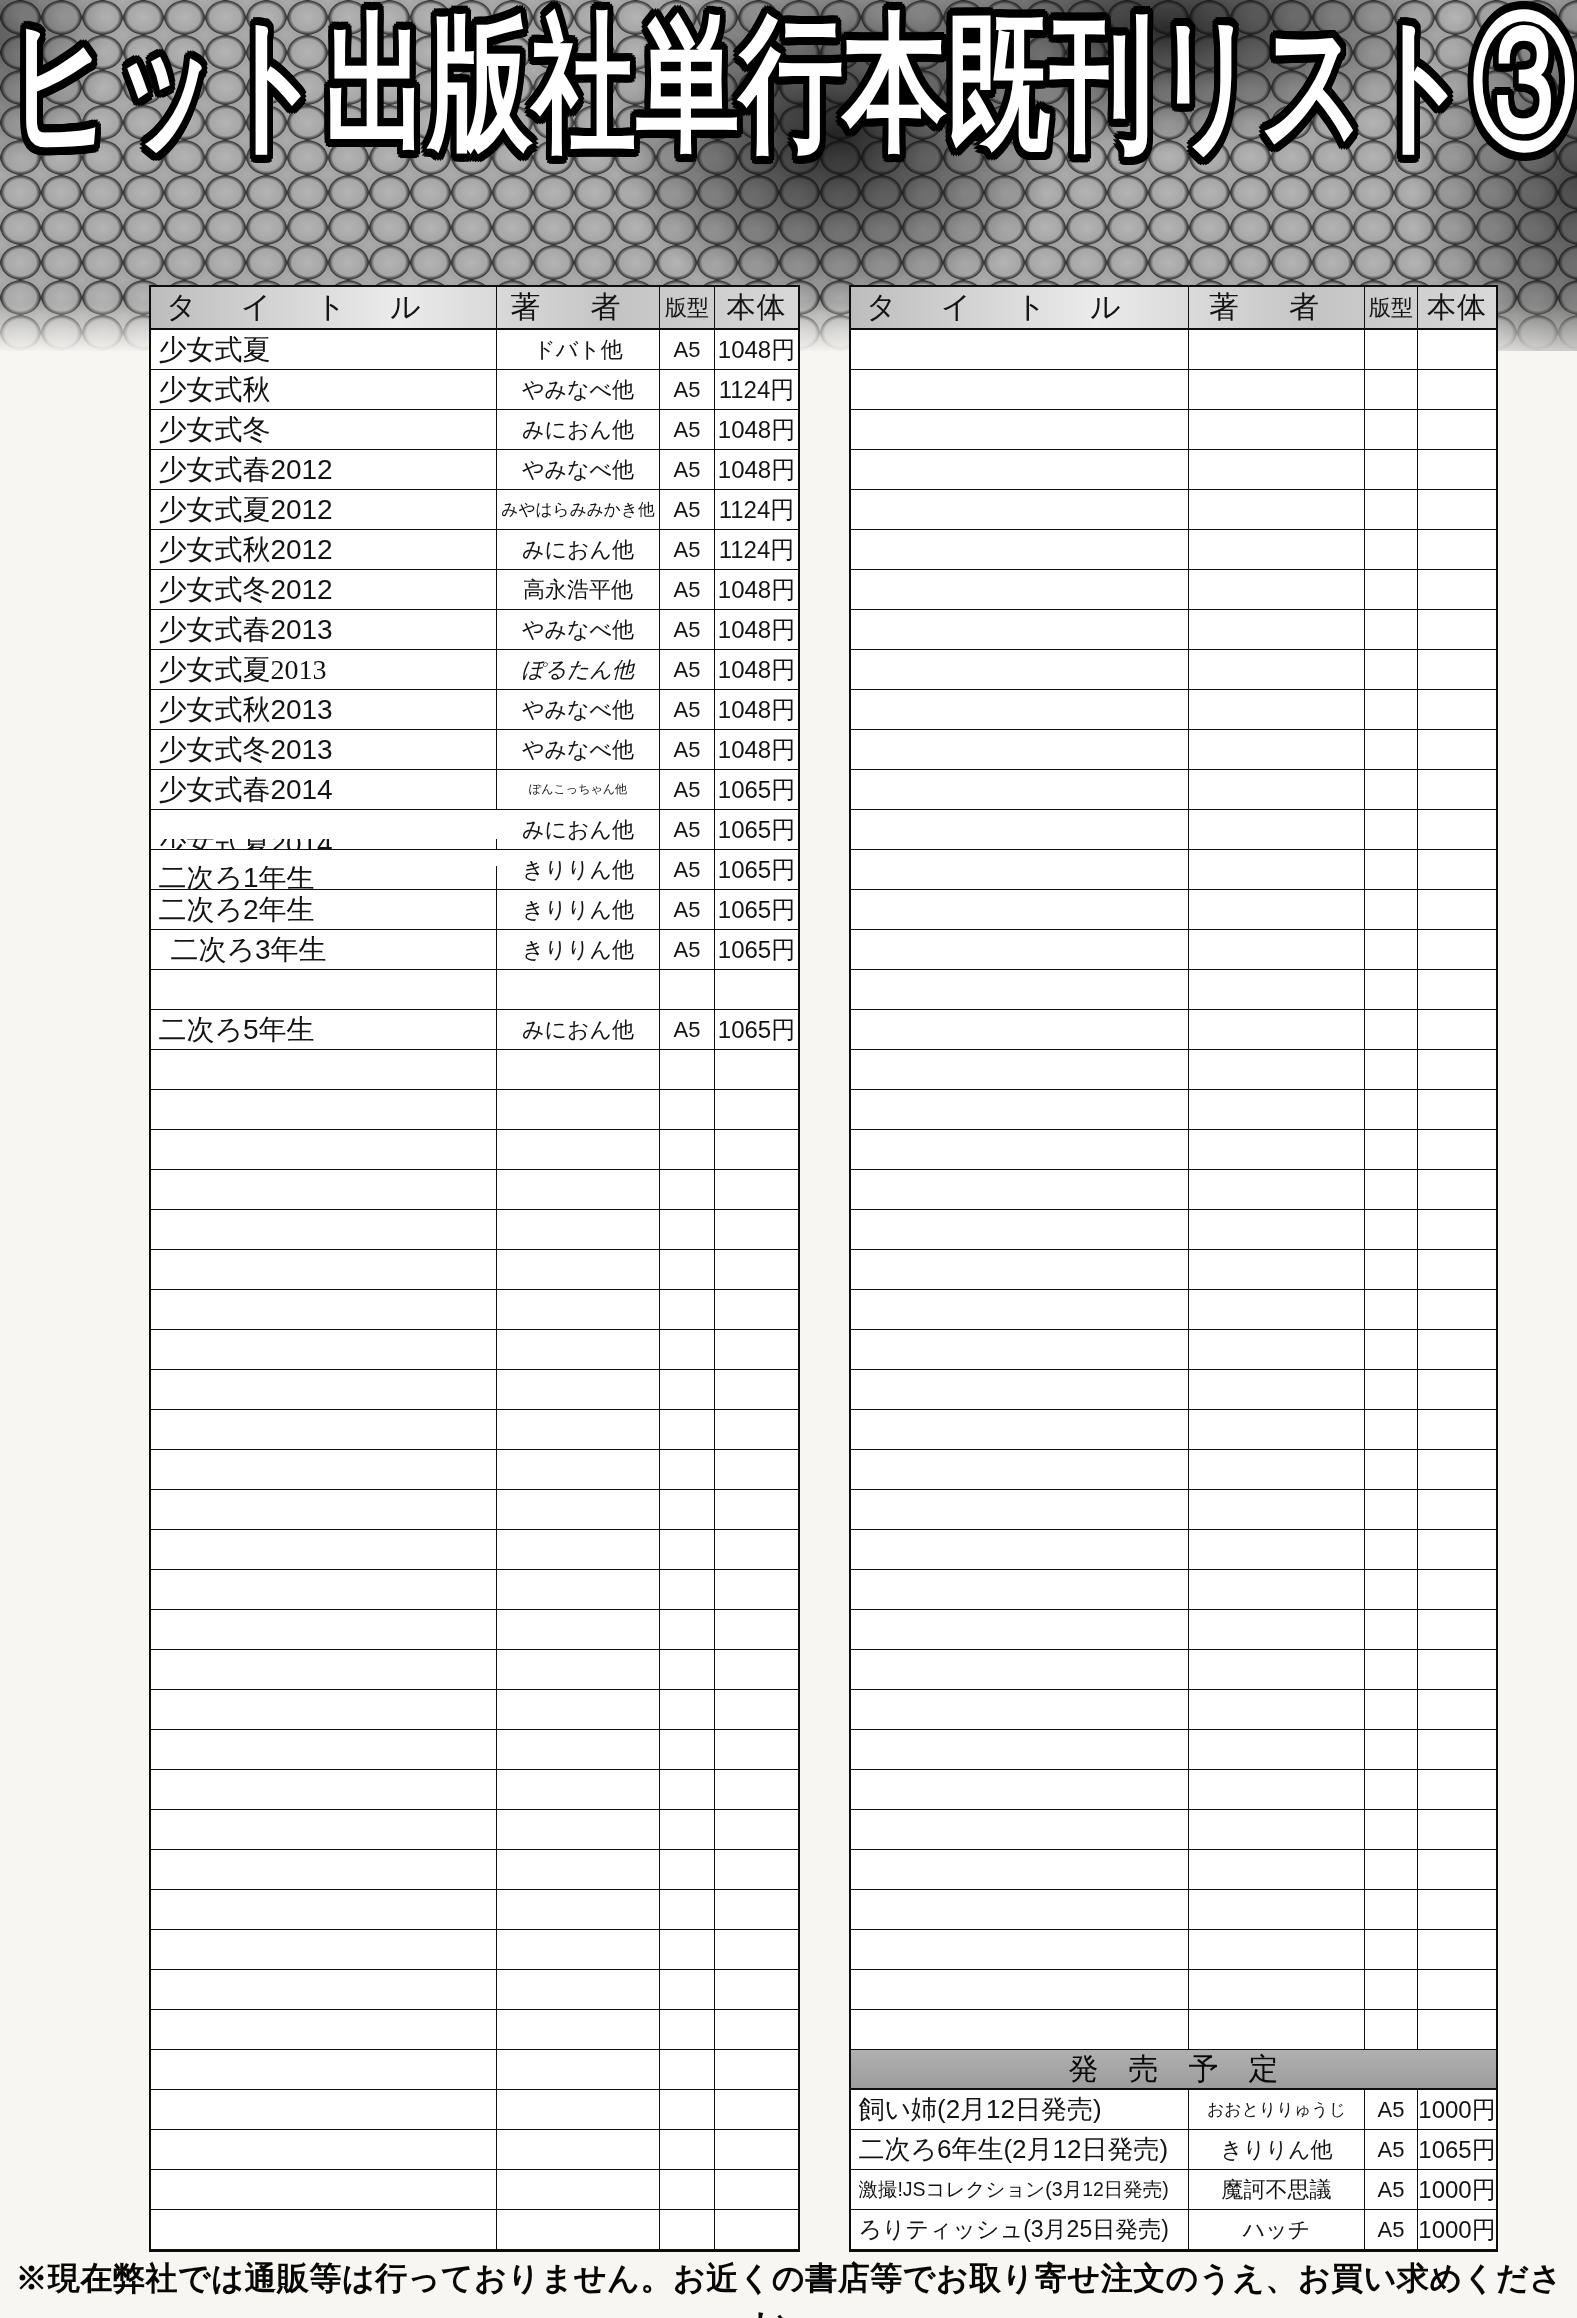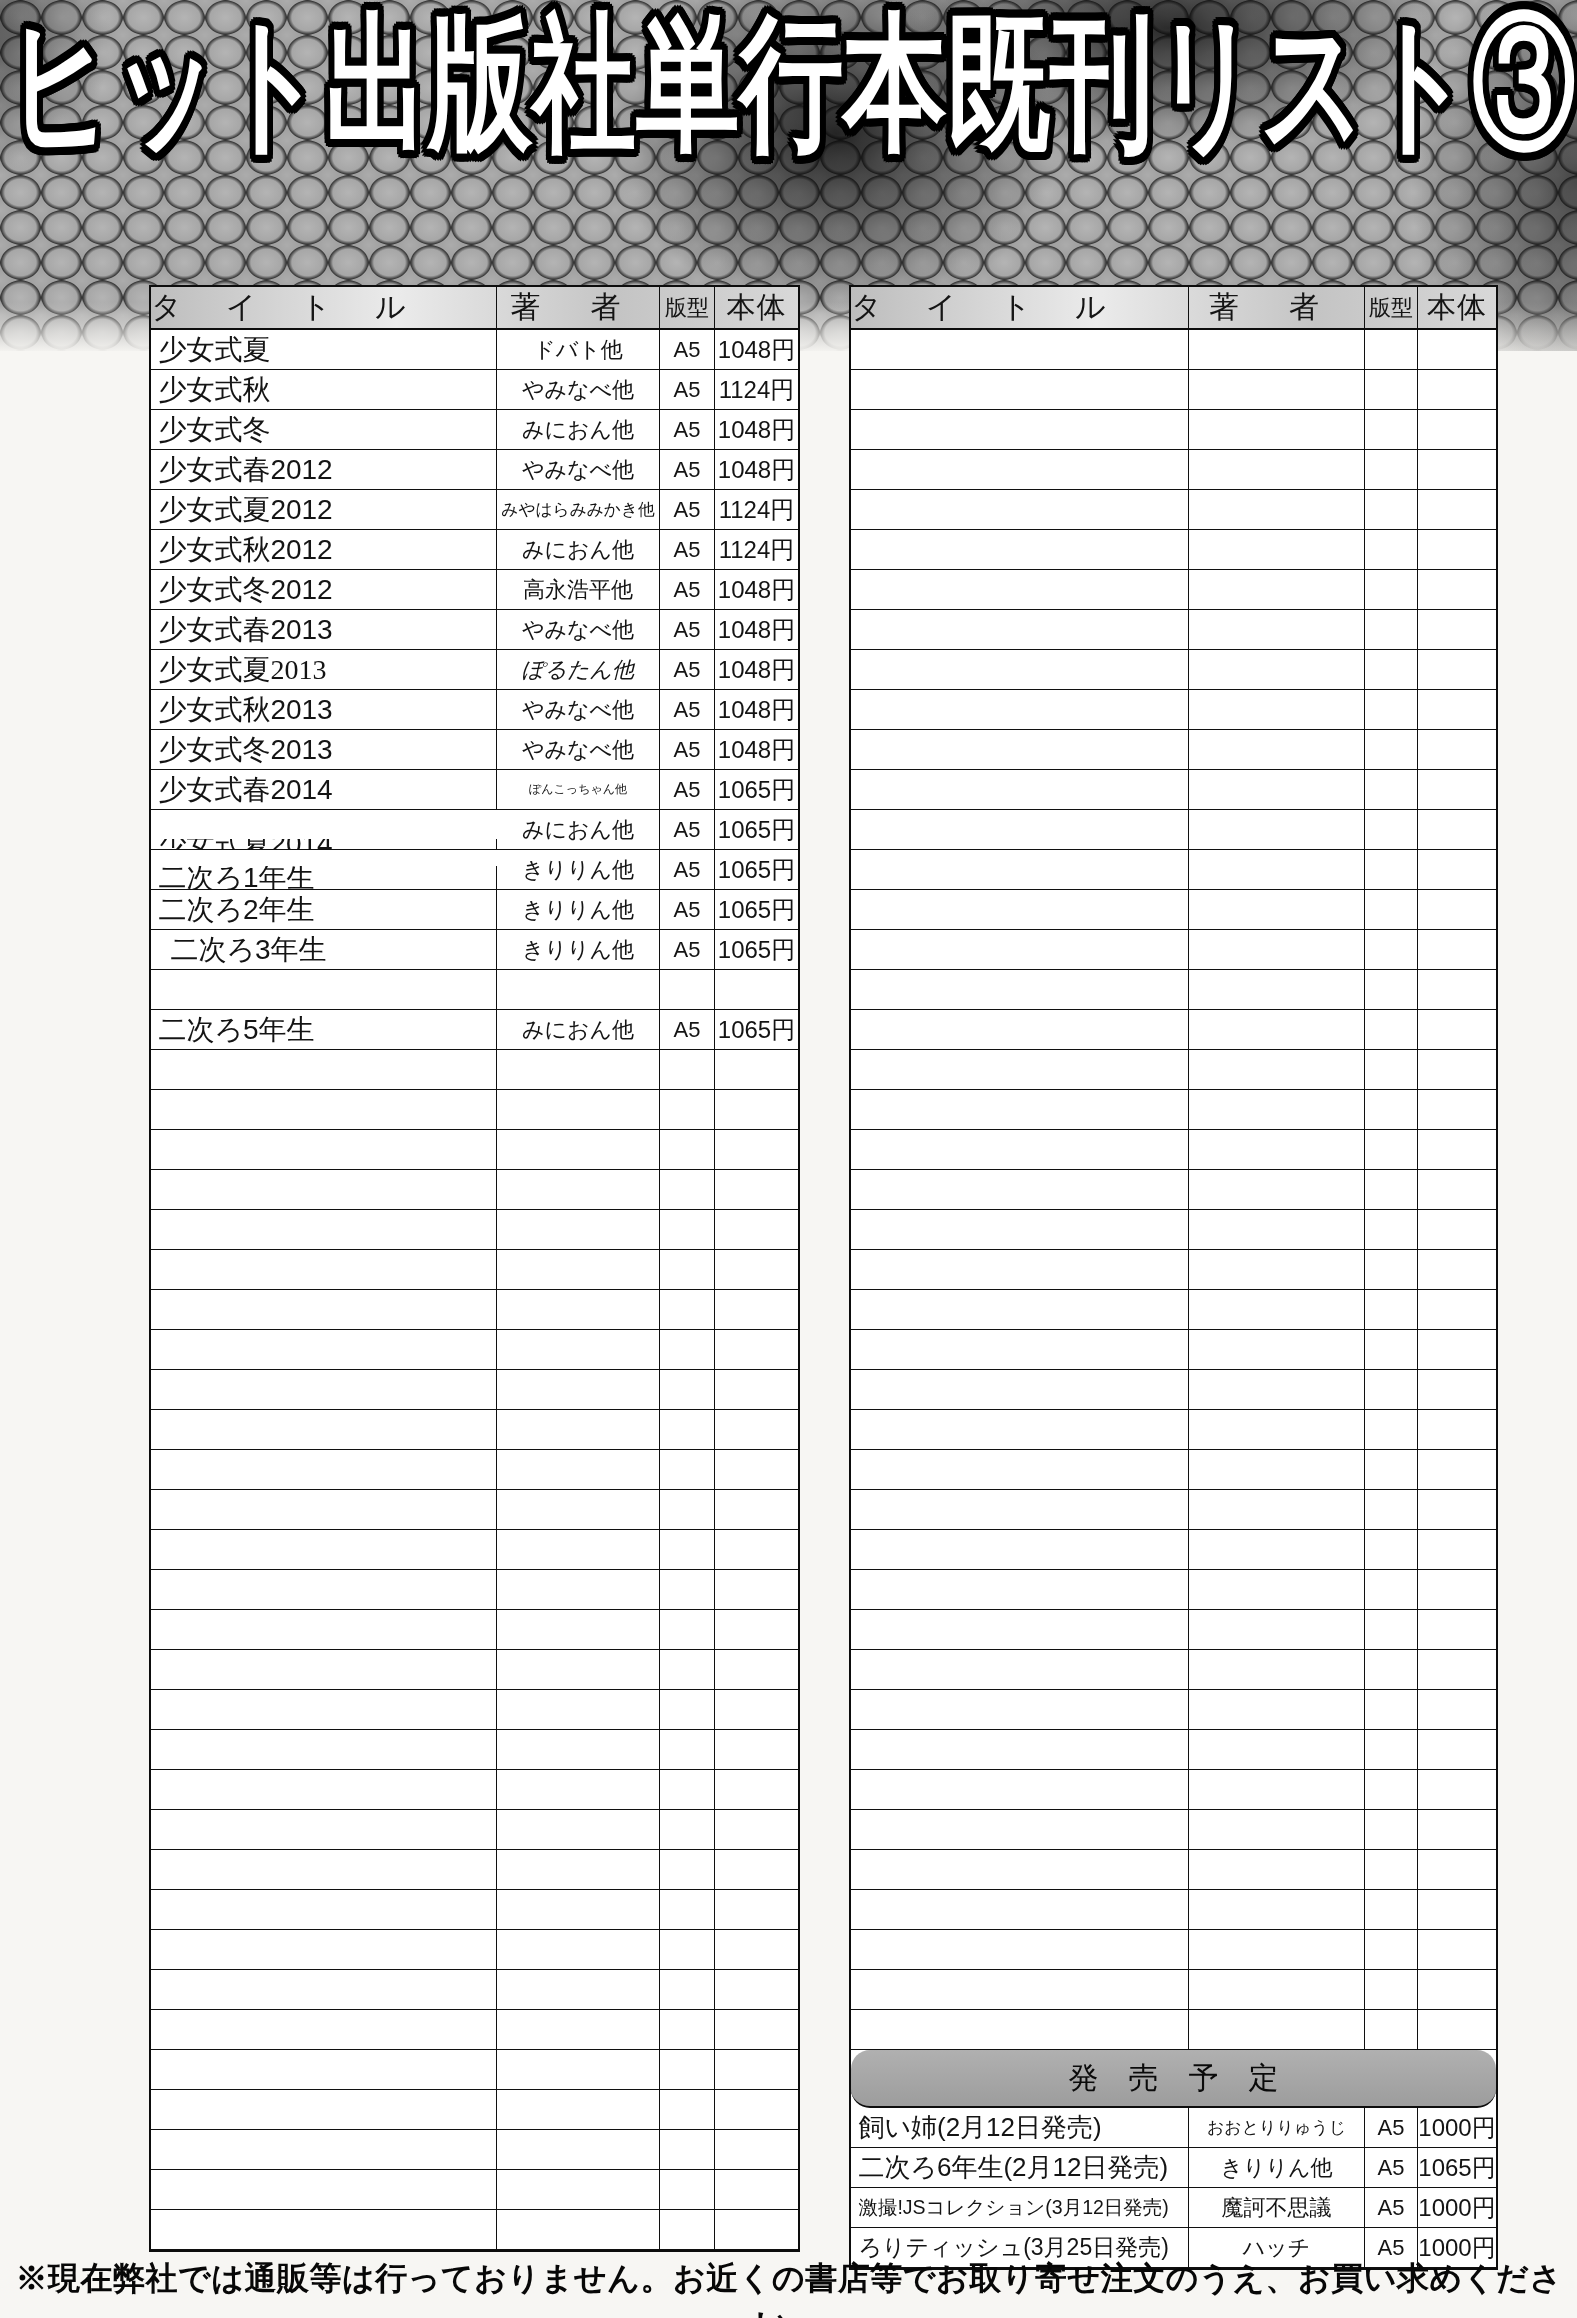--- a/index.html
+++ b/index.html
@@ -81,40 +81,39 @@
     background: linear-gradient(90deg, #bdbdbd, #ebebeb 38%, #c4c4c4 72%, #d8d8d8);
   }
   .td, .th {
     display: flex; align-items: center; justify-content: center;
     border-right: 1.9px solid #101010;
     overflow: hidden;
     white-space: nowrap;
   }
   .td:last-child, .th:last-child { border-right: none; }
 
-  .th.c-title  { justify-content: flex-start; font-size: 30px; letter-spacing: 44px; }
+  .th.c-title  { justify-content: flex-start; padding-left: 15px; font-size: 30px; letter-spacing: 44px; }
   .th.c-author { font-size: 30px; letter-spacing: 50px; text-indent: 25px; }
   .th.c-format { font-size: 22px; }
   .th.c-price  { font-size: 29px; letter-spacing: 0.9px; }
 
   .td.c-title  { justify-content: flex-start; padding-left: 7.4px; }
   .td.c-format { font-size: 22px; }
   .td.c-price  { font-size: 24px; }
 
   
   .band {
-    height: 58px;
+    height: 40px;
     background: linear-gradient(#b0b0b0, #9d9d9d);
     border-bottom: 2.8px solid #0d0d0d;
     display: flex; align-items: center; justify-content: center;
     font-size: 30px;
     letter-spacing: 30px;
     text-indent: 30px;
     color: #0a0a0a;
-    border-radius: 19px;
   }
 
   
   .footer {
     position: absolute; left: 0; top: 2257px;
     width: 1578px;
     text-align: center;
     font-size: 32px;
     font-weight: 900;
     color: #070707;

